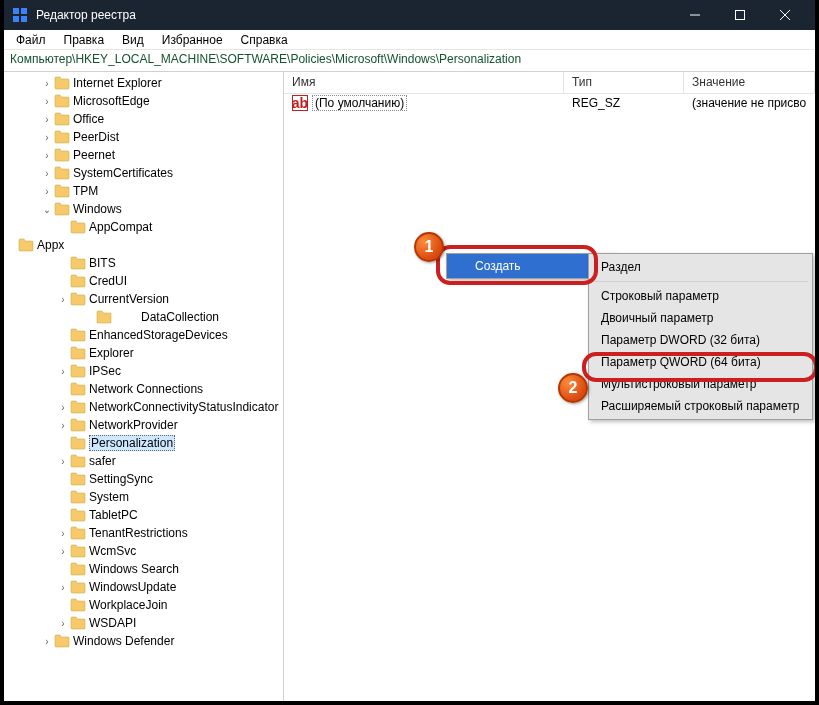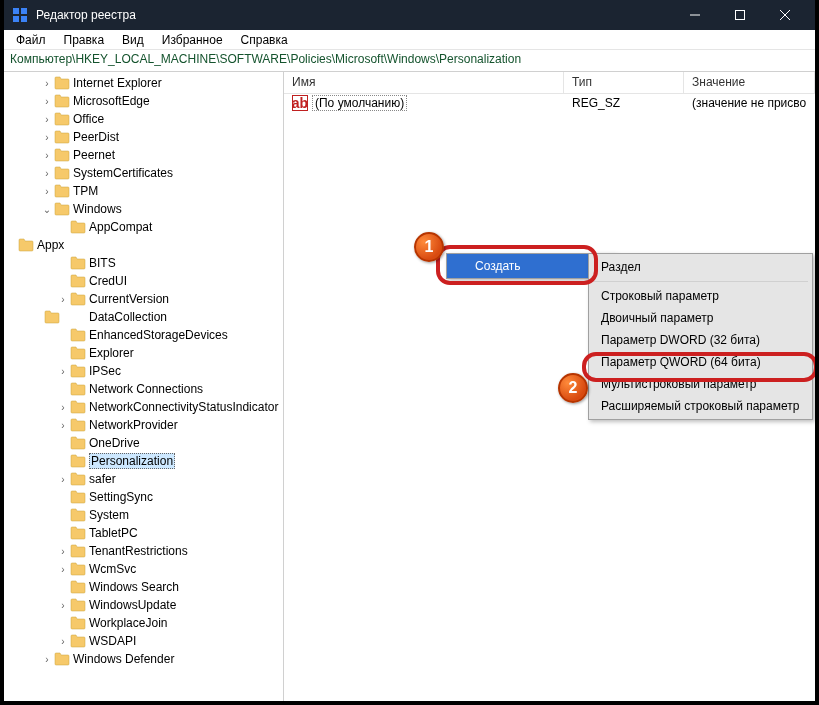--- a/index.html
+++ b/index.html
@@ -375,21 +375,21 @@
       </div>
       <div class="node" style="padding-left: 52px;">
         <span class="expander">›</span>
         <span class="folder-icon">
           <svg width="16" height="14" viewBox="0 0 16 14">
             <path d="M1 3 L1 12 Q1 13 2 13 L14 13 Q15 13 15 12 L15 4 Q15 3 14 3 L7 3 L6 1 L2 1 Q1 1 1 2 Z" fill="#f6c96a" stroke="#caa23a" stroke-width="0.5"></path>
           </svg>
         </span>
         <span class="label">CurrentVersion</span>
       </div>
-      <div class="node" style=" gap: 26px;">
+      <div class="node" style="padding-left: 52px; gap: 26px;">
         <span class="expander"></span>
         <span class="folder-icon">
           <svg width="16" height="14" viewBox="0 0 16 14">
             <path d="M1 3 L1 12 Q1 13 2 13 L14 13 Q15 13 15 12 L15 4 Q15 3 14 3 L7 3 L6 1 L2 1 Q1 1 1 2 Z" fill="#f6c96a" stroke="#caa23a" stroke-width="0.5"></path>
           </svg>
         </span>
         <span class="label">DataCollection</span>
       </div>
       <div class="node" style="padding-left: 52px;">
         <span class="expander"></span>
@@ -437,29 +437,20 @@
         <span class="label">NetworkConnectivityStatusIndicator</span>
       </div>
       <div class="node" style="padding-left: 52px;">
         <span class="expander">›</span>
         <span class="folder-icon">
           <svg width="16" height="14" viewBox="0 0 16 14">
             <path d="M1 3 L1 12 Q1 13 2 13 L14 13 Q15 13 15 12 L15 4 Q15 3 14 3 L7 3 L6 1 L2 1 Q1 1 1 2 Z" fill="#f6c96a" stroke="#caa23a" stroke-width="0.5"></path>
           </svg>
         </span>
         <span class="label">NetworkProvider</span>
-      </div>
-      <div class="node" style="padding-left: 52px;">
-        <span class="expander"></span>
-        <span class="folder-icon">
-          <svg width="16" height="14" viewBox="0 0 16 14">
-            <path d="M1 3 L1 12 Q1 13 2 13 L14 13 Q15 13 15 12 L15 4 Q15 3 14 3 L7 3 L6 1 L2 1 Q1 1 1 2 Z" fill="#f6c96a" stroke="#caa23a" stroke-width="0.5"></path>
-          </svg>
-        </span>
-        <span class="label">OneDrive</span>
       </div>
       <div class="node selected" style="padding-left: 52px;">
         <span class="expander"></span>
         <span class="folder-icon">
           <svg width="16" height="14" viewBox="0 0 16 14">
             <path d="M1 3 L1 12 Q1 13 2 13 L14 13 Q15 13 15 12 L15 4 Q15 3 14 3 L7 3 L6 1 L2 1 Q1 1 1 2 Z" fill="#f6c96a" stroke="#caa23a" stroke-width="0.5"></path>
           </svg>
         </span>
         <span class="label">Personalization</span>
       </div>

